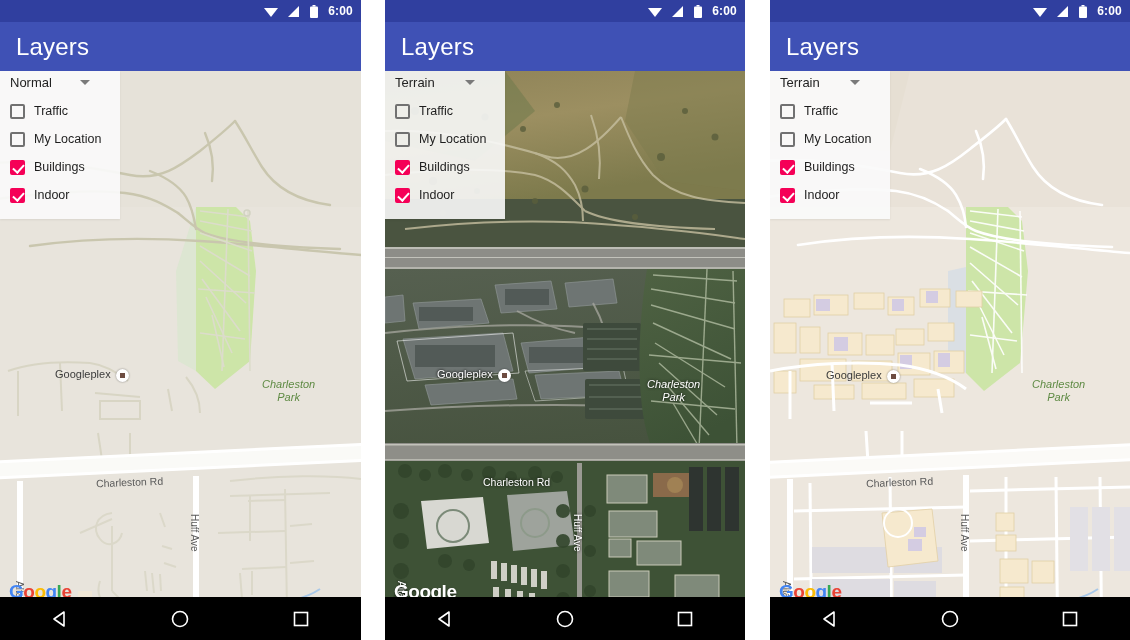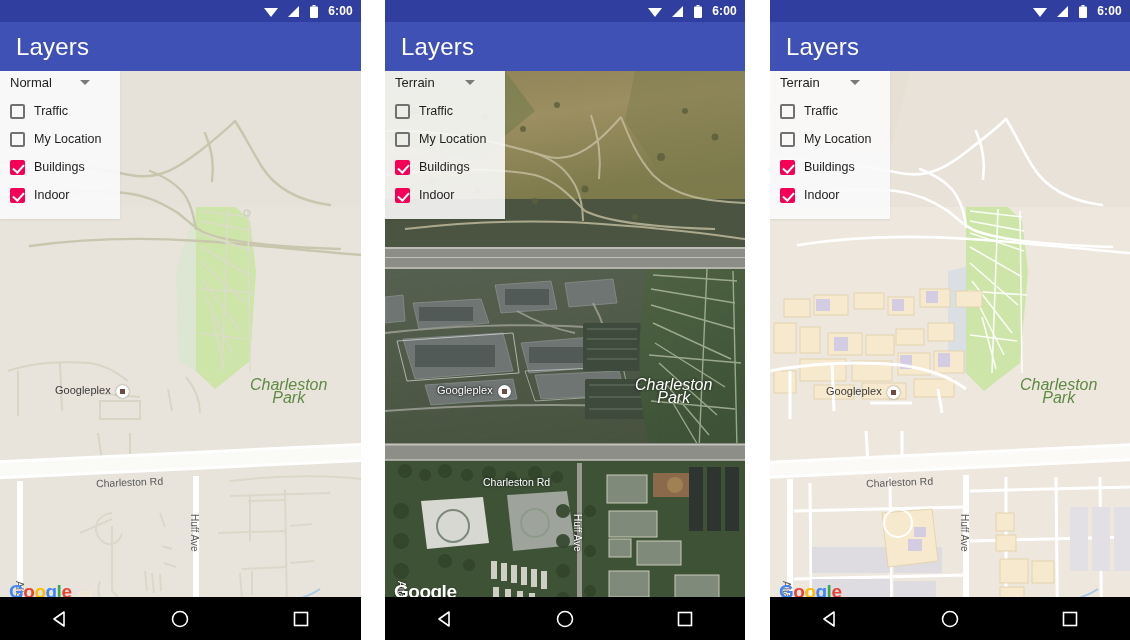--- a/index.html
+++ b/index.html
@@ -56,23 +56,23 @@
   .cbox{ width:15px; height:15px; border:2px solid #717171; border-radius:2px; background:transparent; flex:0 0 auto; }
   .cbox.on{ background:#F50057; border-color:#F50057; position:relative; }
   .cbox.on:after{
     content:""; position:absolute; left:3px; top:0px; width:5px; height:9px;
     border:solid #fff; border-width:0 2px 2px 0; transform:rotate(42deg);
   }
   .cblabel{ font-size:12.5px; color:#1d1d1d; }
 
   
   .maplabel{ position:absolute; z-index:20; pointer-events:none; white-space:nowrap; }
-  .lbl-poi{ font-size:11px; color:#3b3b3b;margin-top:16px; }
+  .lbl-poi{ font-size:11px; color:#3b3b3b; }
   .p2 .lbl-poi{ color:#fff; text-shadow:0 0 3px rgba(0,0,0,.85), 0 0 2px rgba(0,0,0,.8); }
-  .lbl-park{ font-size:16px; color:#5e8a43; font-style:italic; text-align:center; line-height:13px; }
+  .lbl-park{ font-size:11px; color:#5e8a43; font-style:italic; text-align:center; line-height:13px;margin-left:12px; }
   .p2 .lbl-park{ color:#fff; font-style:italic; text-shadow:0 0 3px rgba(0,0,0,.85); }
   .lbl-road{ font-size:10.5px; color:#5a5a5a; }
   .p2 .lbl-road{ color:#fff; text-shadow:0 0 3px rgba(0,0,0,.9); }
   .p3 .lbl-road{ color:#5a5a5a; }
   .lbl-vert{ font-size:10px; color:#5a5a5a; transform:rotate(90deg); transform-origin:left top; }
   .p2 .lbl-vert{ color:#fff; text-shadow:0 0 3px rgba(0,0,0,.9); }
 
   .poi-dot{
     display:inline-block; width:13px; height:13px; border-radius:50%;
     background:#fff; vertical-align:middle; margin-left:5px; position:relative;

